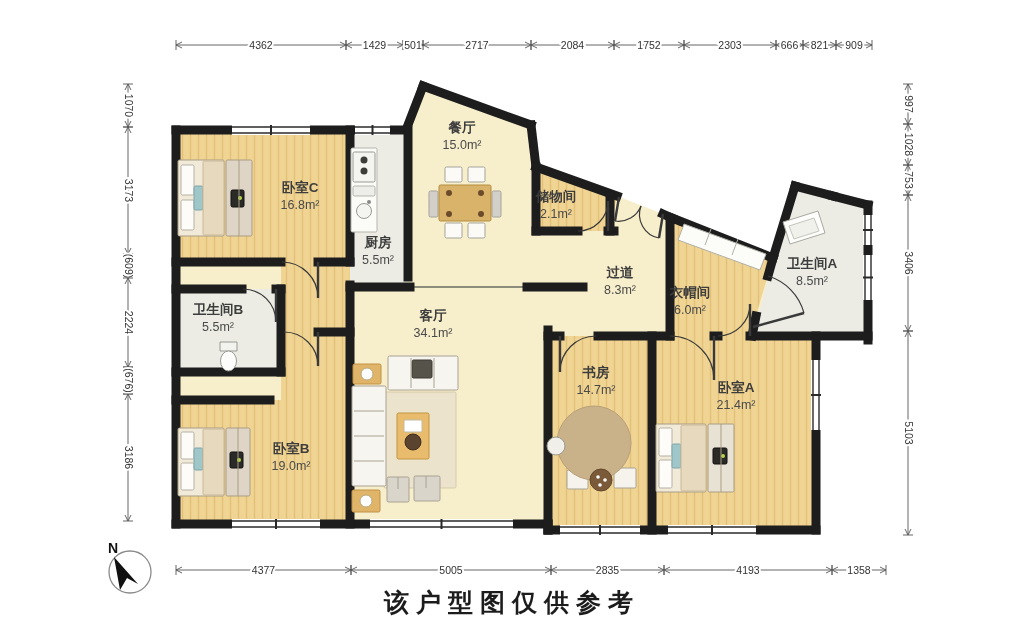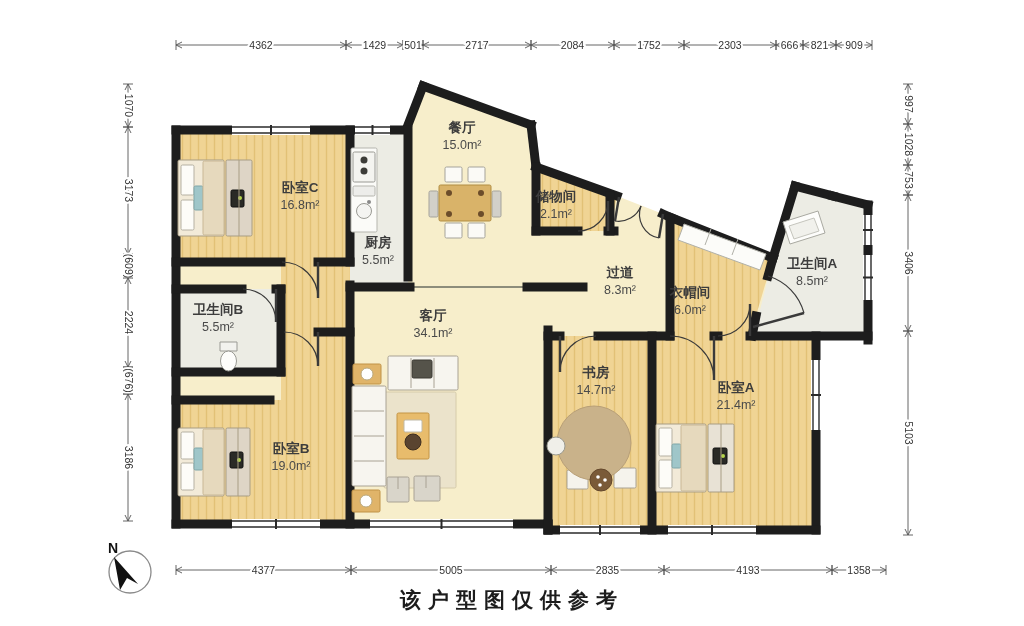--- a/index.html
+++ b/index.html
@@ -1,20 +1,20 @@
 <!DOCTYPE html>
 <html><head>
 <meta charset="utf-8">
 <style>
   html,body{margin:0;padding:0;background:#ffffff;}
   .stage{position:relative;width:1024px;height:626px;background:#ffffff;overflow:hidden;
          font-family:"Liberation Sans","DejaVu Sans",sans-serif;}
   .stage svg{position:absolute;left:0;top:0;}
   .caption{position:absolute;left:0;top:586px;width:1024px;text-align:center;
-           font-family:"Liberation Serif","DejaVu Serif",serif;font-size:21px;color:#1c1c1c;
+           font-family:"Liberation Serif","DejaVu Serif",serif;font-size:25px;color:#1c1c1c;
            letter-spacing:7px;font-weight:600;}
 </style>
 </head>
 <body>
 
 <div class="stage">
   <svg id="plan" width="1024" height="626" viewBox="0 0 1024 626">
       <defs>
         <pattern id="wood" width="8" height="8" patternUnits="userSpaceOnUse">
           <rect x="0" y="0" width="8" height="8" fill="#f0d494"></rect>

